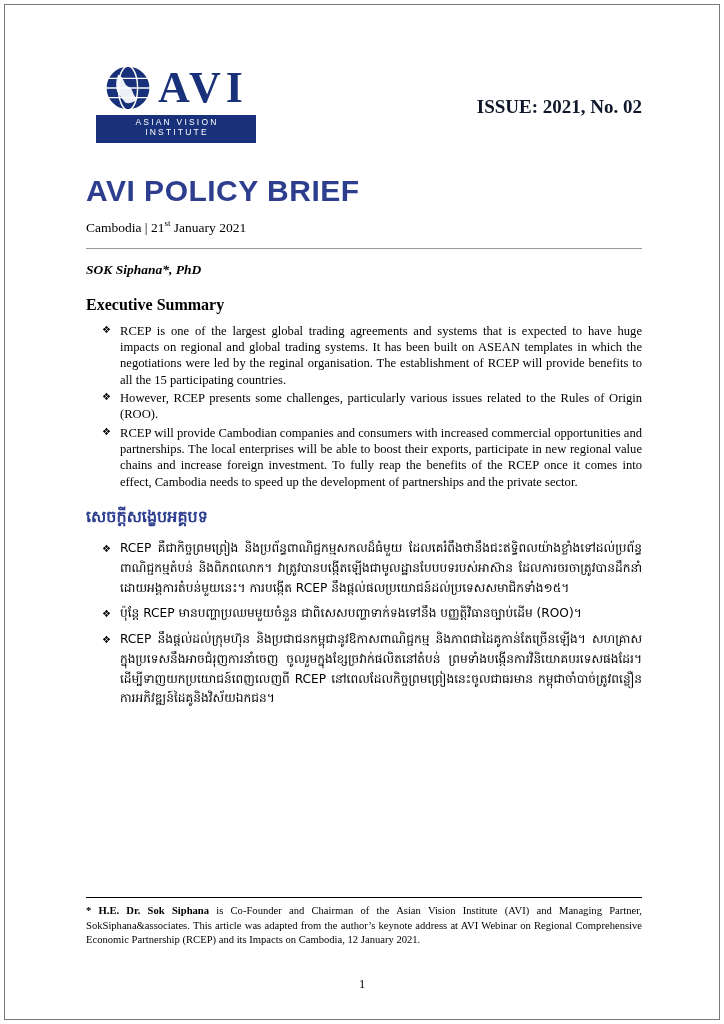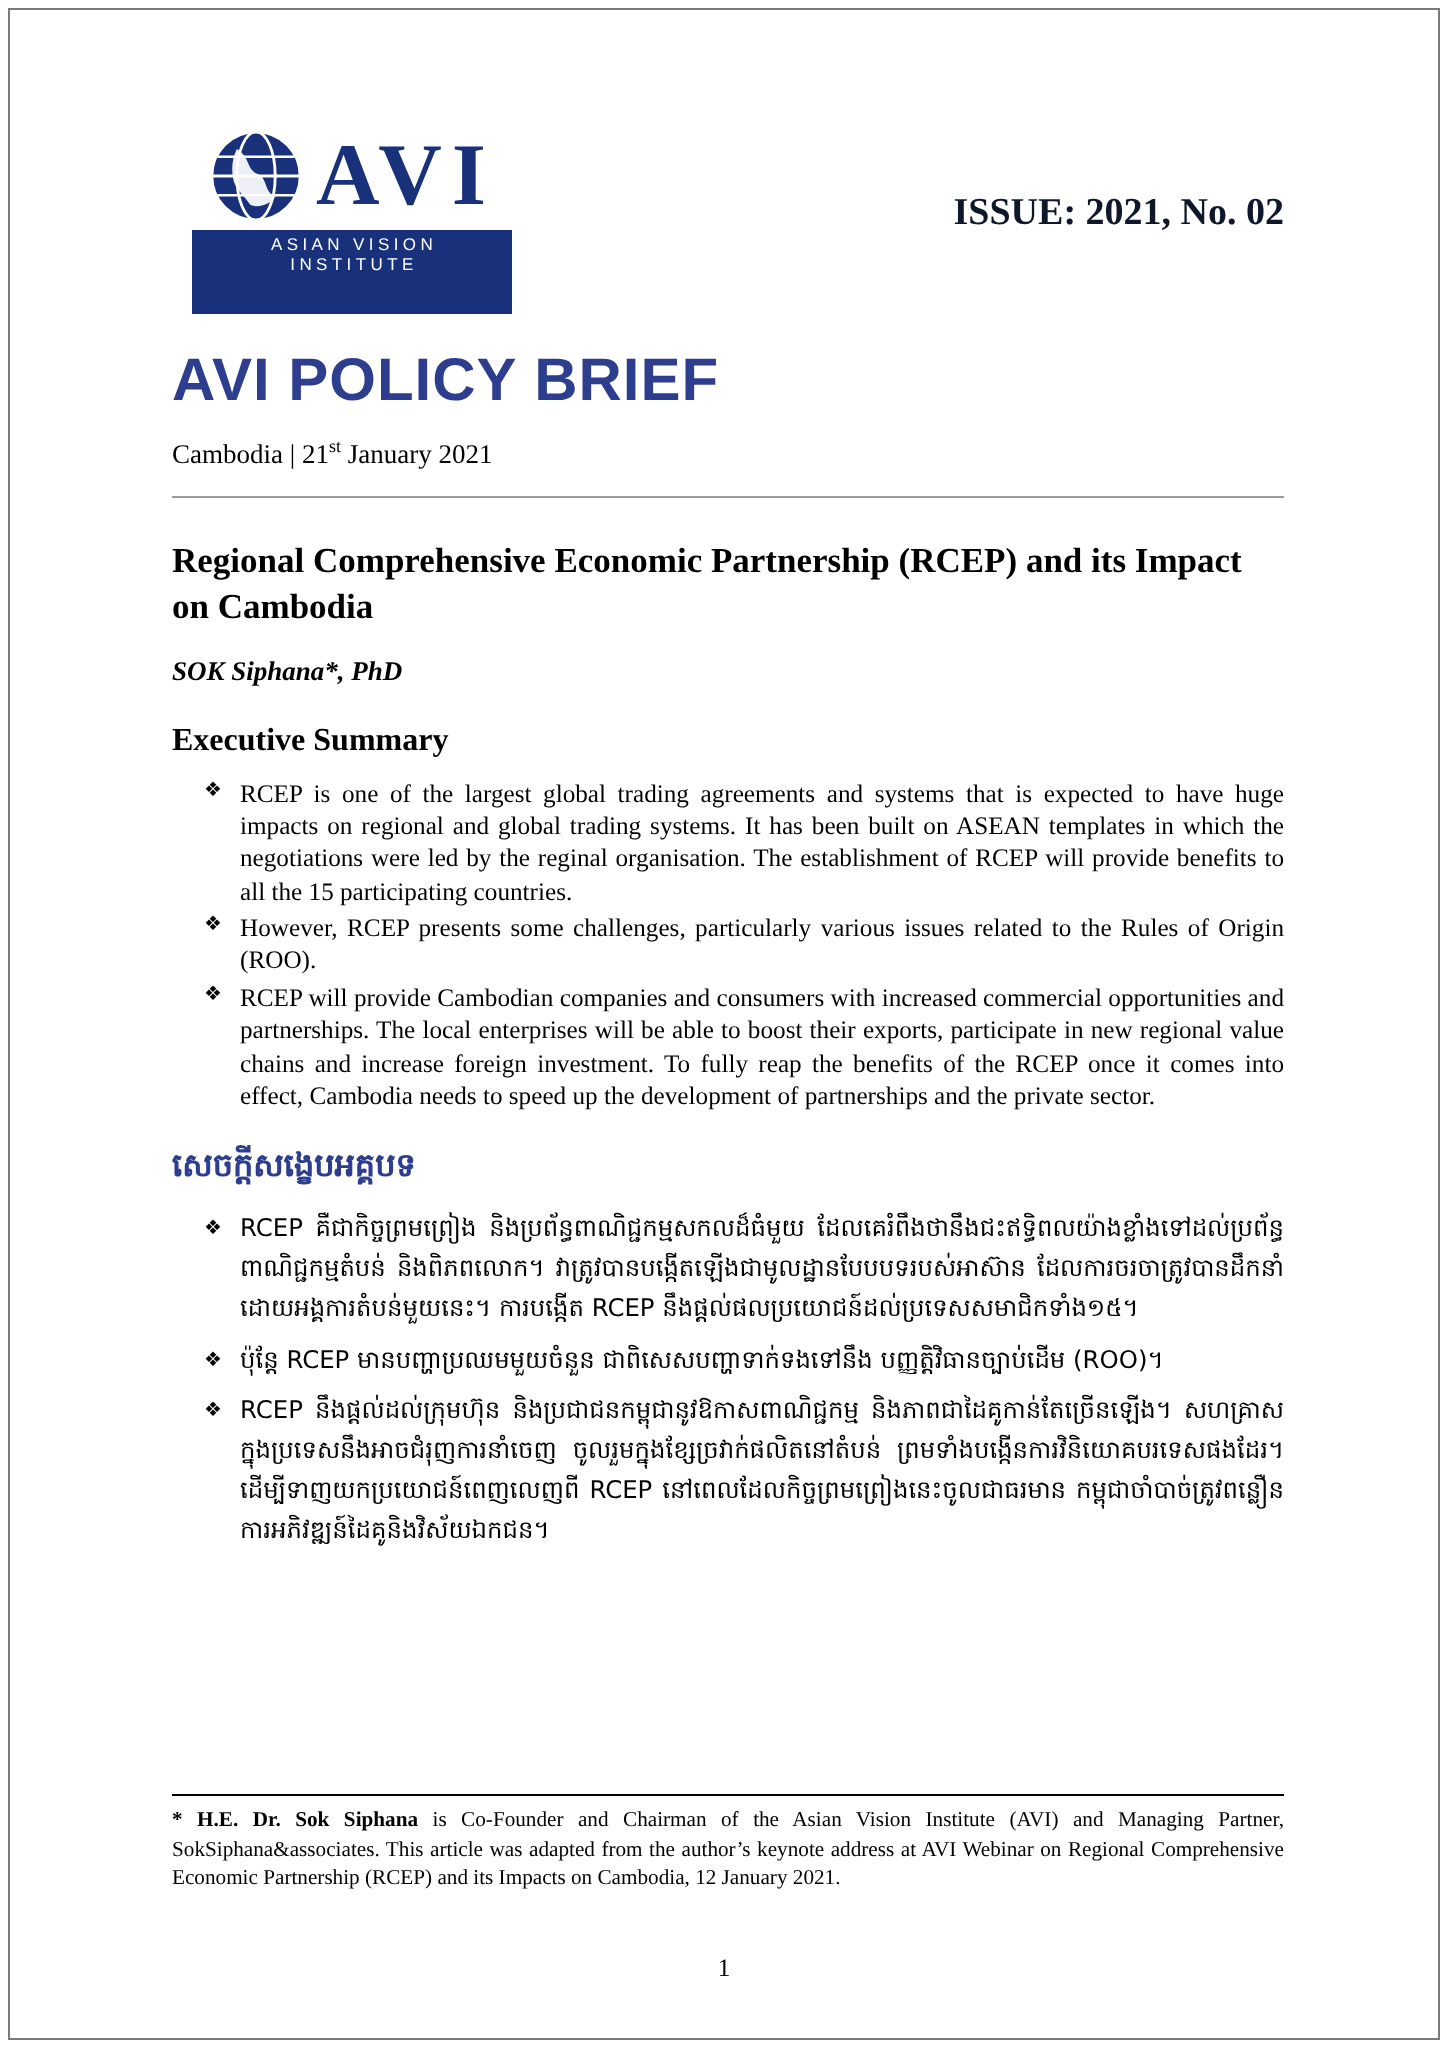--- a/index.html
+++ b/index.html
@@ -65,21 +65,21 @@
     line-height: 1;
     margin-left: 6px;
   }
   .logo-sub {
     margin-top: 3px;
     background: #18317a;
     color: #ffffff;
     font-family: "Liberation Sans", sans-serif;
     font-size: 8.5px;
     letter-spacing: 2.2px;
-    padding: 2px 6px 20px 8px;
+    padding: 2px 6px 6px 8px;
     width: 160px;
     text-align: center;
     box-sizing: border-box;
   }
   .issue {
     font-family: "Liberation Serif", serif;
     font-weight: bold;
     font-size: 19px;
     color: #0f172a;
     margin-top: 32px;
@@ -222,21 +222,20 @@
         </div>
         <div class="logo-sub">ASIAN VISION INSTITUTE</div>
       </div>
       <div class="issue">ISSUE: 2021, No. 02</div>
     </div>
 
     <div class="brief-title">AVI POLICY BRIEF</div>
     <div class="brief-date"><span>Cambodia | 21</span><sup>st</sup><span> January 2021</span></div>
     <div class="rule"></div>
 
-    <div class="article-title">Regional Comprehensive Economic Partnership (RCEP) and its Impact on Cambodia</div>
     <div class="author">SOK Siphana*, PhD</div>
 
     <div class="section-head-en">Executive Summary</div>
     <ul class="bullets">
       <li>RCEP is one of the largest global trading agreements and systems that is expected to have huge impacts on regional and global trading systems. It has been built on ASEAN templates in which the negotiations were led by the reginal organisation. The establishment of RCEP will provide benefits to all the 15 participating countries.</li>
       <li>However, RCEP presents some challenges, particularly various issues related to the Rules of Origin (ROO).</li>
       <li>RCEP will provide Cambodian companies and consumers with increased commercial opportunities and partnerships. The local enterprises will be able to boost their exports, participate in new regional value chains and increase foreign investment. To fully reap the benefits of the RCEP once it comes into effect, Cambodia needs to speed up the development of partnerships and the private sector.</li>
     </ul>
 
     <div class="section-head-km">សេចក្តីសង្ខេបអគ្គបទ</div>

